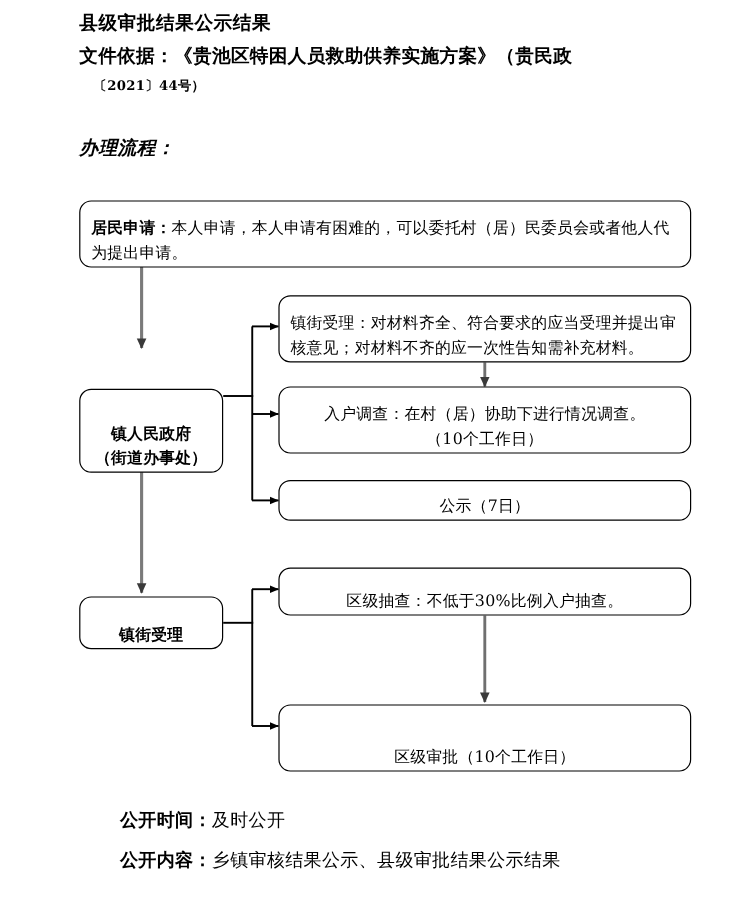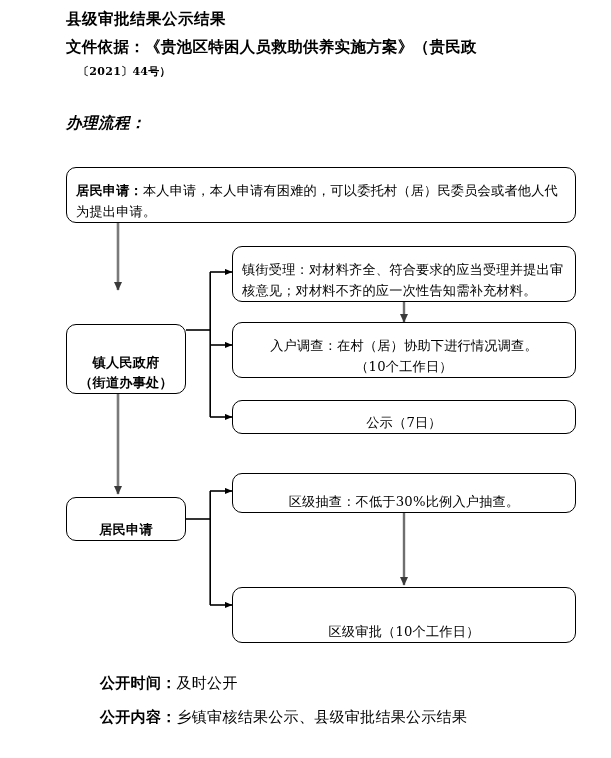--- a/index.html
+++ b/index.html
@@ -190,21 +190,21 @@
     <span>入户调查：</span><span>在村（居）协助下进行情况调查。</span><br>
     <span>（10个工作日）</span>
   </span>
 </div>
 
 <div class="node center" style="left:232px; top:400px; width:344px; height:34px;">
   <span class="node-text">公示（7日）</span>
 </div>
 
 <div class="node strong" style="left:66px; top:497px; width:120px; height:44px;">
-  <span class="node-text">居民申请</span>
+  <span class="node-text">镇街受理</span>
 </div>
 
 <div class="node center" style="left:232px; top:473px; width:344px; height:40px;">
   <span class="node-text">
     <span>区级抽查：</span><span>不低于30%比例入户抽查。</span>
   </span>
 </div>
 
 <div class="node center" style="left:232px; top:587px; width:344px; height:56px;">
   <span class="node-text">区级审批（10个工作日）</span>

